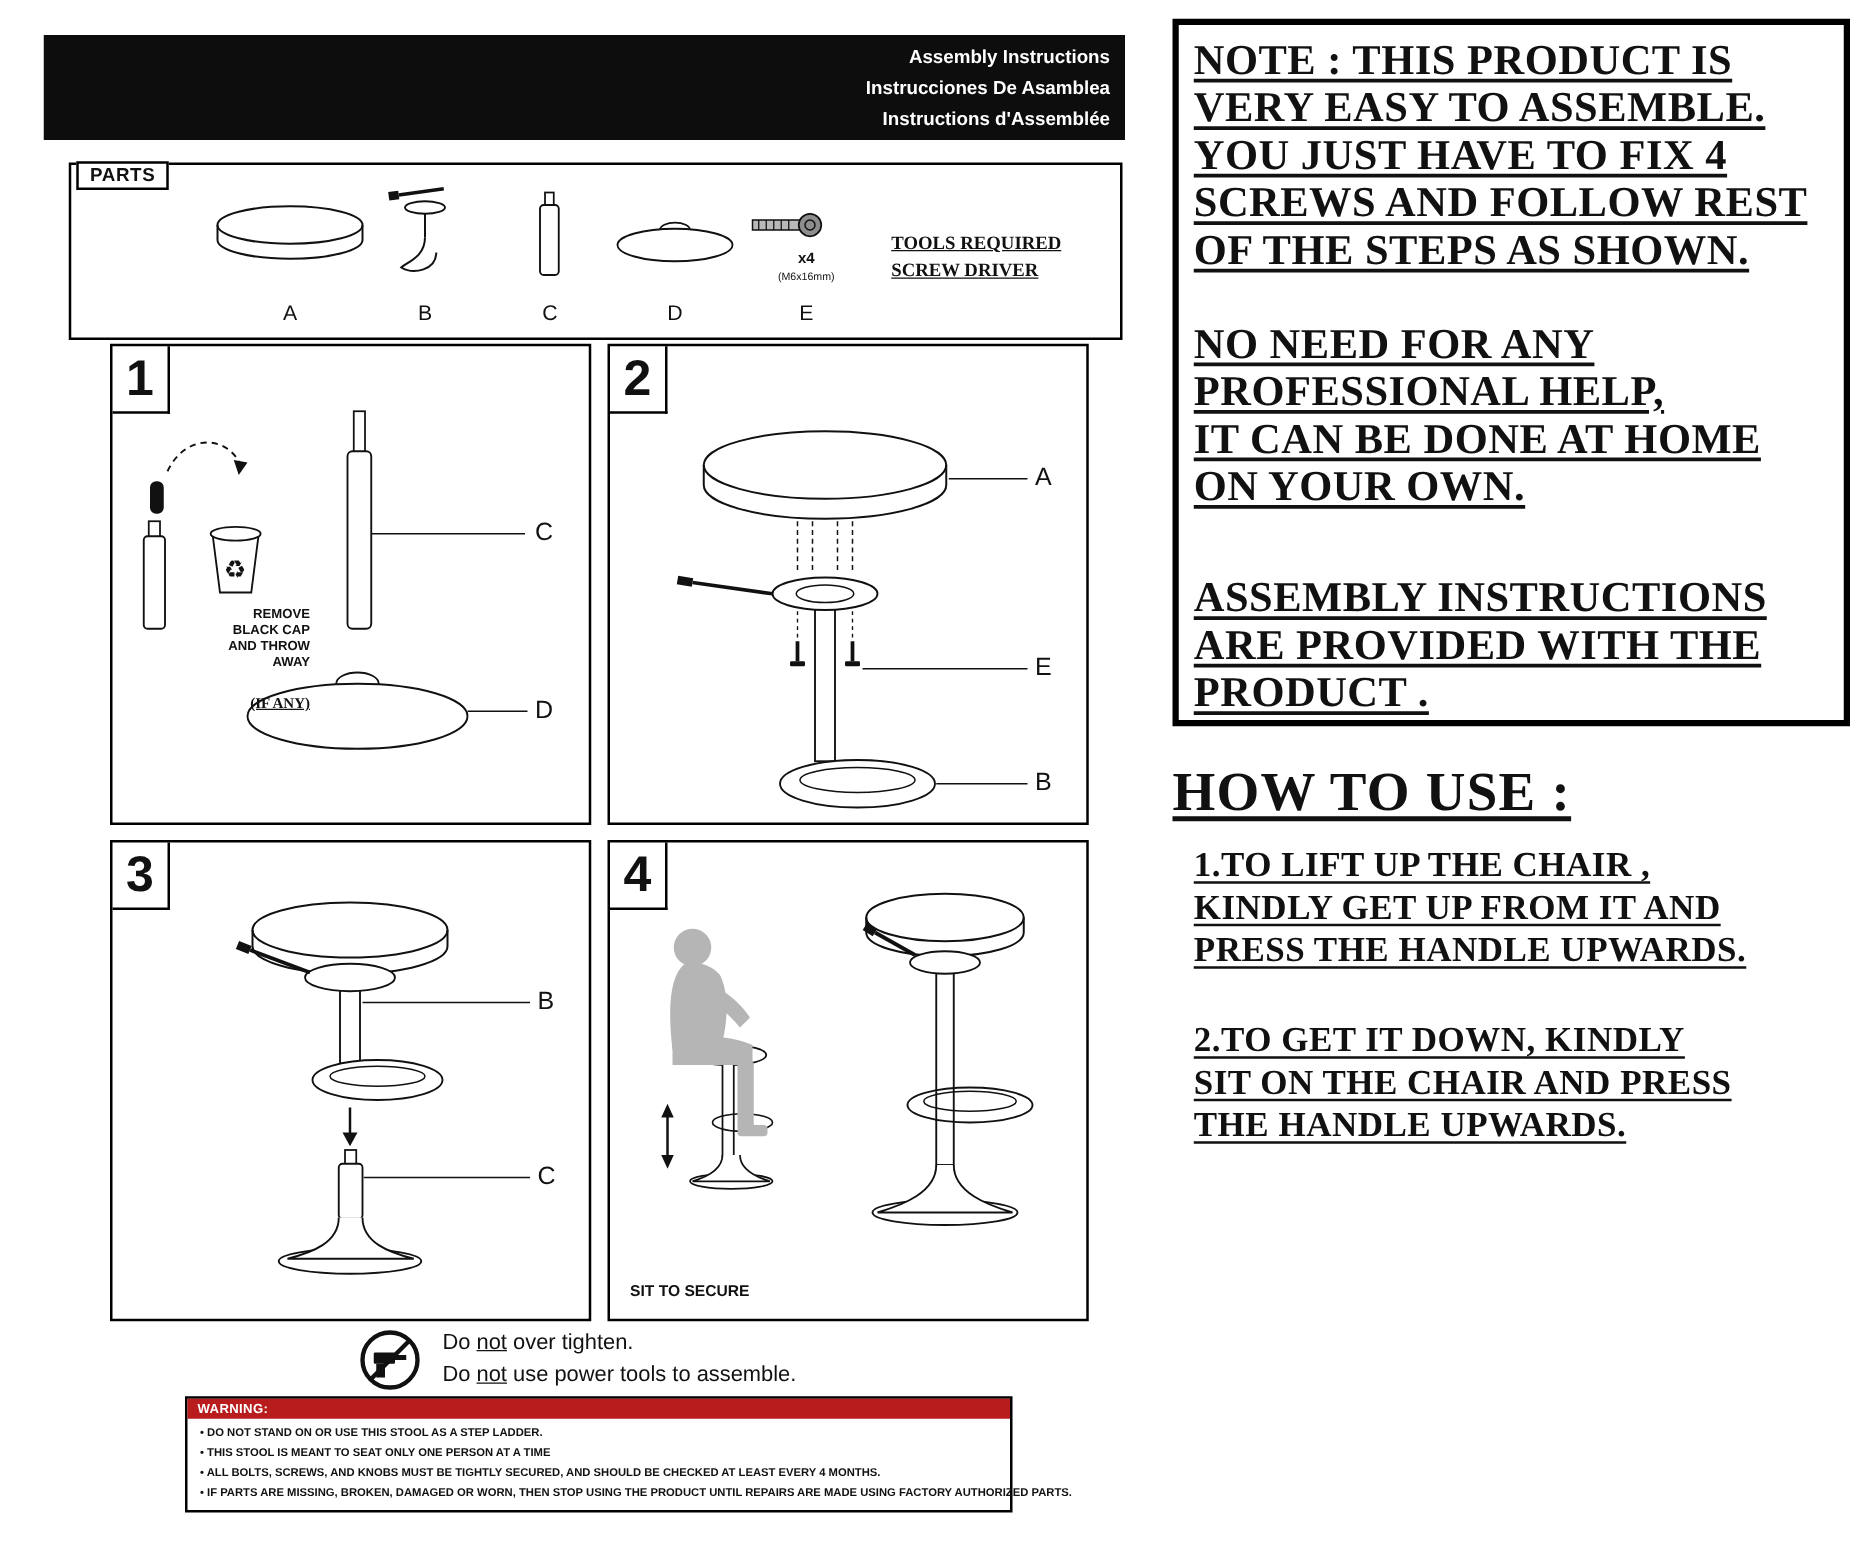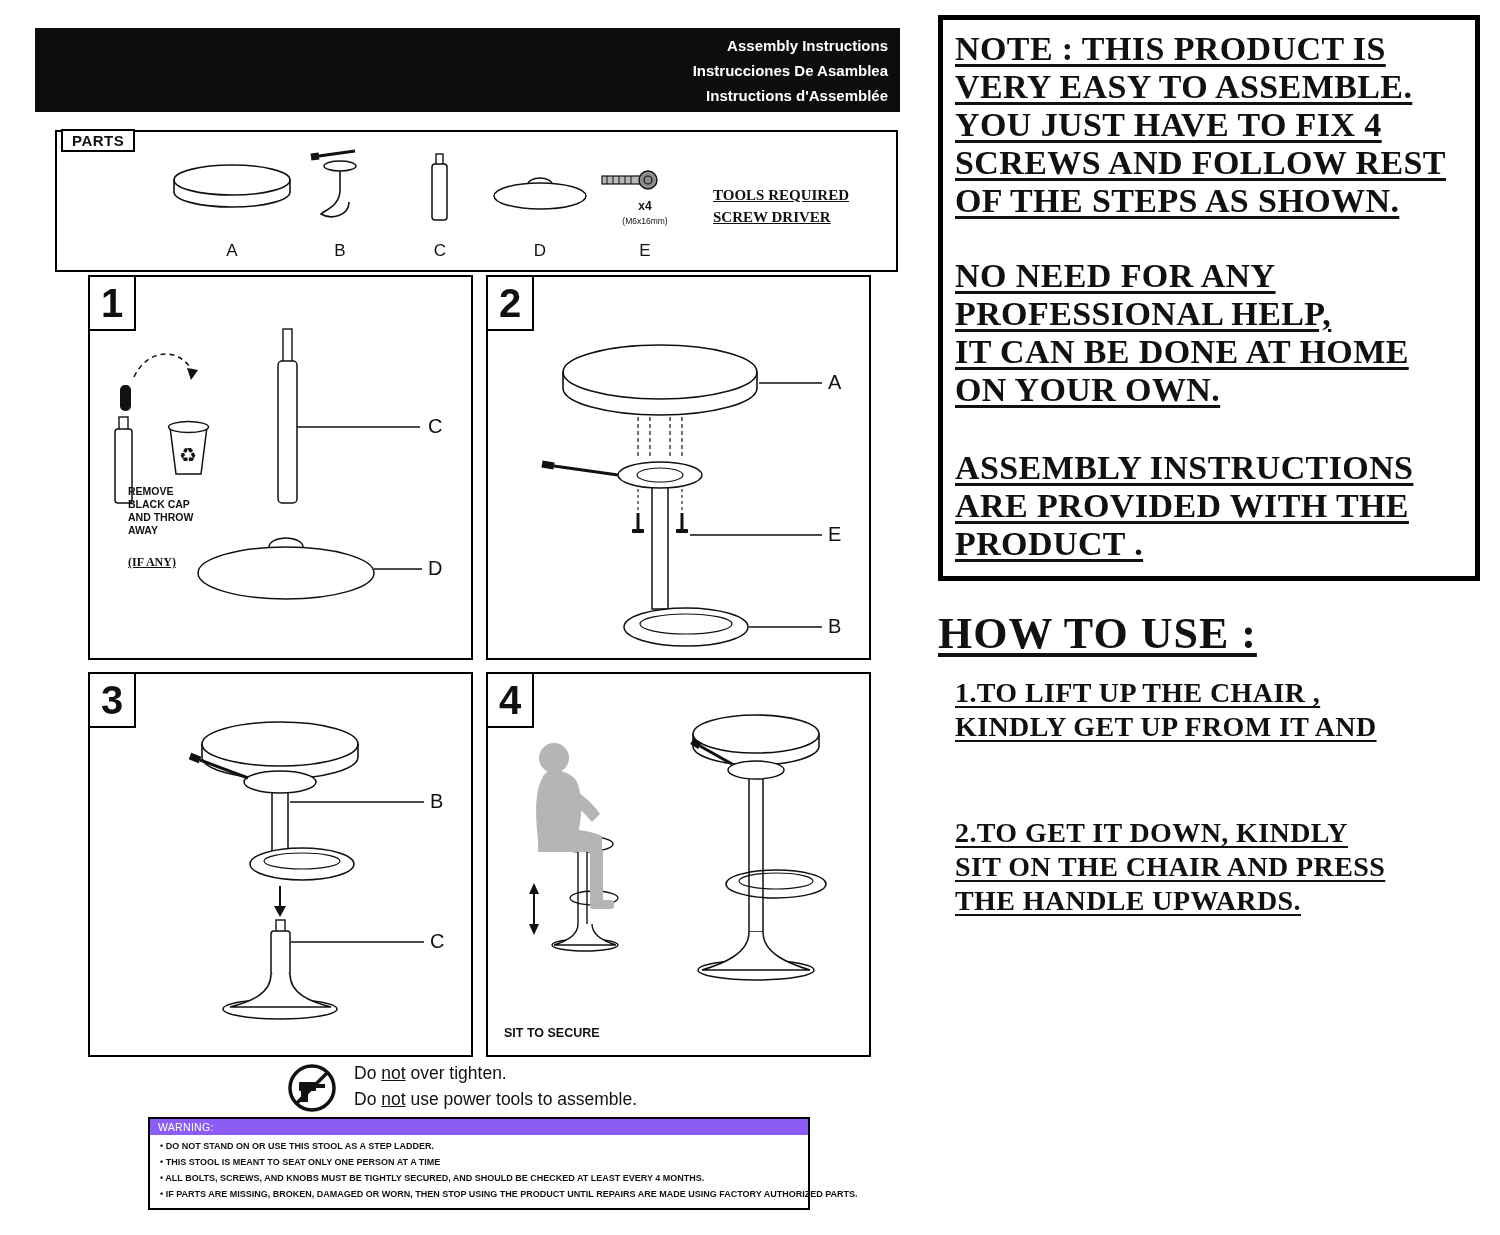--- a/index.html
+++ b/index.html
@@ -21,21 +21,21 @@
   .parts-title{position:absolute;left:4px;top:-3px;border:2px solid #000;background:#fff;
                padding:1px 9px;font-weight:700;font-size:15px;letter-spacing:.5px}
   .tools{font-family:"Liberation Serif",serif;font-weight:700;font-size:15px;line-height:22px;
          text-decoration:underline;white-space:nowrap}
   .s1note{font-size:10.5px;font-weight:700;line-height:13px}
   .s1note-emph{font-family:"Liberation Serif",serif;font-size:12px;font-weight:700;
                text-decoration:underline;margin-top:18px}
   .caption4{position:absolute;font-size:12.5px;font-weight:700}
   .caution{position:absolute;font-size:17.5px}
   .warnbox{position:absolute;left:148px;top:1117px;width:662px;border:2px solid #000;background:#fff}
-  .warn-title{background:#8b5cf6;color:#fff;font-size:10.5px;font-weight:400;padding:2px 8px;letter-spacing:.3px}
+  .warn-title{background:#b91c1c;color:#fff;font-size:10.5px;font-weight:700;padding:2px 8px;letter-spacing:.3px}
   .warn-list{padding:3px 10px 6px}
   .warn-item{font-size:9px;font-weight:700;line-height:16px;white-space:nowrap}
   .warn-item::before{content:"•  "}
   .notebox{position:absolute;left:938px;top:15px;width:542px;height:566px;
            border:5px solid #000;background:#fff;padding:10px 12px}
   .note-line{font-family:"Liberation Serif",serif;font-weight:700;font-size:34px;line-height:38px;
              letter-spacing:.4px;white-space:nowrap;text-decoration:underline;text-underline-offset:4px}
   .htu-head{position:absolute;left:938px;top:608px;width:542px;text-align:left;
             font-family:"Liberation Serif",serif;font-weight:700;font-size:44px;
             text-decoration:underline;text-underline-offset:5px;letter-spacing:1px}
@@ -129,21 +129,21 @@
         <rect x="188" y="84" width="19" height="142" rx="4" fill="#fff" stroke="#111" stroke-width="1.5"></rect>
         <line x1="207" y1="150" x2="330" y2="150" stroke="#111" stroke-width="1.3"></line>
       </g>
       <g>
         <ellipse cx="196" cy="270" rx="17" ry="9" fill="#fff" stroke="#111" stroke-width="1.5"></ellipse>
         <ellipse cx="196" cy="296" rx="88" ry="26" fill="#fff" stroke="#111" stroke-width="1.5"></ellipse>
         <line x1="284" y1="292" x2="332" y2="292" stroke="#111" stroke-width="1.3"></line>
       </g>
     </svg>
     <div class="stepnum">1</div>
-    <div class="abs" style="left:38px;top:208px;width:120px;text-align:left">
+    <div class="abs" style="left:38px;top:208px;width:120px;text-align:right">
       <div class="s1note">REMOVE</div>
       <div class="s1note">BLACK CAP</div>
       <div class="s1note">AND THROW</div>
       <div class="s1note">AWAY</div>
       <div class="s1note-emph">(IF ANY)</div>
     </div>
     <div class="lead-label" style="left:338px;top:138px">C</div>
     <div class="lead-label" style="left:338px;top:280px">D</div>
   </div>
 
@@ -286,37 +286,38 @@
   </div>
 
   <div class="notebox">
     <div style="margin-bottom:37px">
       <div class="note-line">NOTE : THIS PRODUCT IS</div>
       <div class="note-line">VERY EASY TO ASSEMBLE.</div>
       <div class="note-line">YOU JUST HAVE TO FIX 4</div>
       <div class="note-line">SCREWS AND FOLLOW REST</div>
       <div class="note-line">OF THE STEPS AS SHOWN.</div>
     </div>
-    <div style="margin-bottom:40px">
+    <div style="margin-bottom:51px">
       <div class="note-line">NO NEED FOR ANY</div>
       <div class="note-line">PROFESSIONAL HELP,</div>
       <div class="note-line">IT CAN BE DONE AT HOME</div>
       <div class="note-line">ON YOUR OWN.</div>
     </div>
     <div>
       <div class="note-line">ASSEMBLY INSTRUCTIONS</div>
       <div class="note-line">ARE PROVIDED WITH THE</div>
       <div class="note-line">PRODUCT .</div>
     </div>
   </div>
 
   <div class="htu-head">HOW TO USE :</div>
   <div class="abs" style="left:955px;top:676px">
     <div class="htu-line">1.TO LIFT UP THE CHAIR ,</div>
     <div class="htu-line">KINDLY GET UP FROM IT AND</div>
+    <div class="htu-line">PRESS THE HANDLE UPWARDS.</div>
   </div>
   <div class="abs" style="left:955px;top:816px">
     <div class="htu-line">2.TO GET IT DOWN, KINDLY</div>
     <div class="htu-line">SIT ON THE CHAIR AND PRESS</div>
     <div class="htu-line">THE HANDLE UPWARDS.</div>
   </div>
 
 </div>
 
 </body></html>

